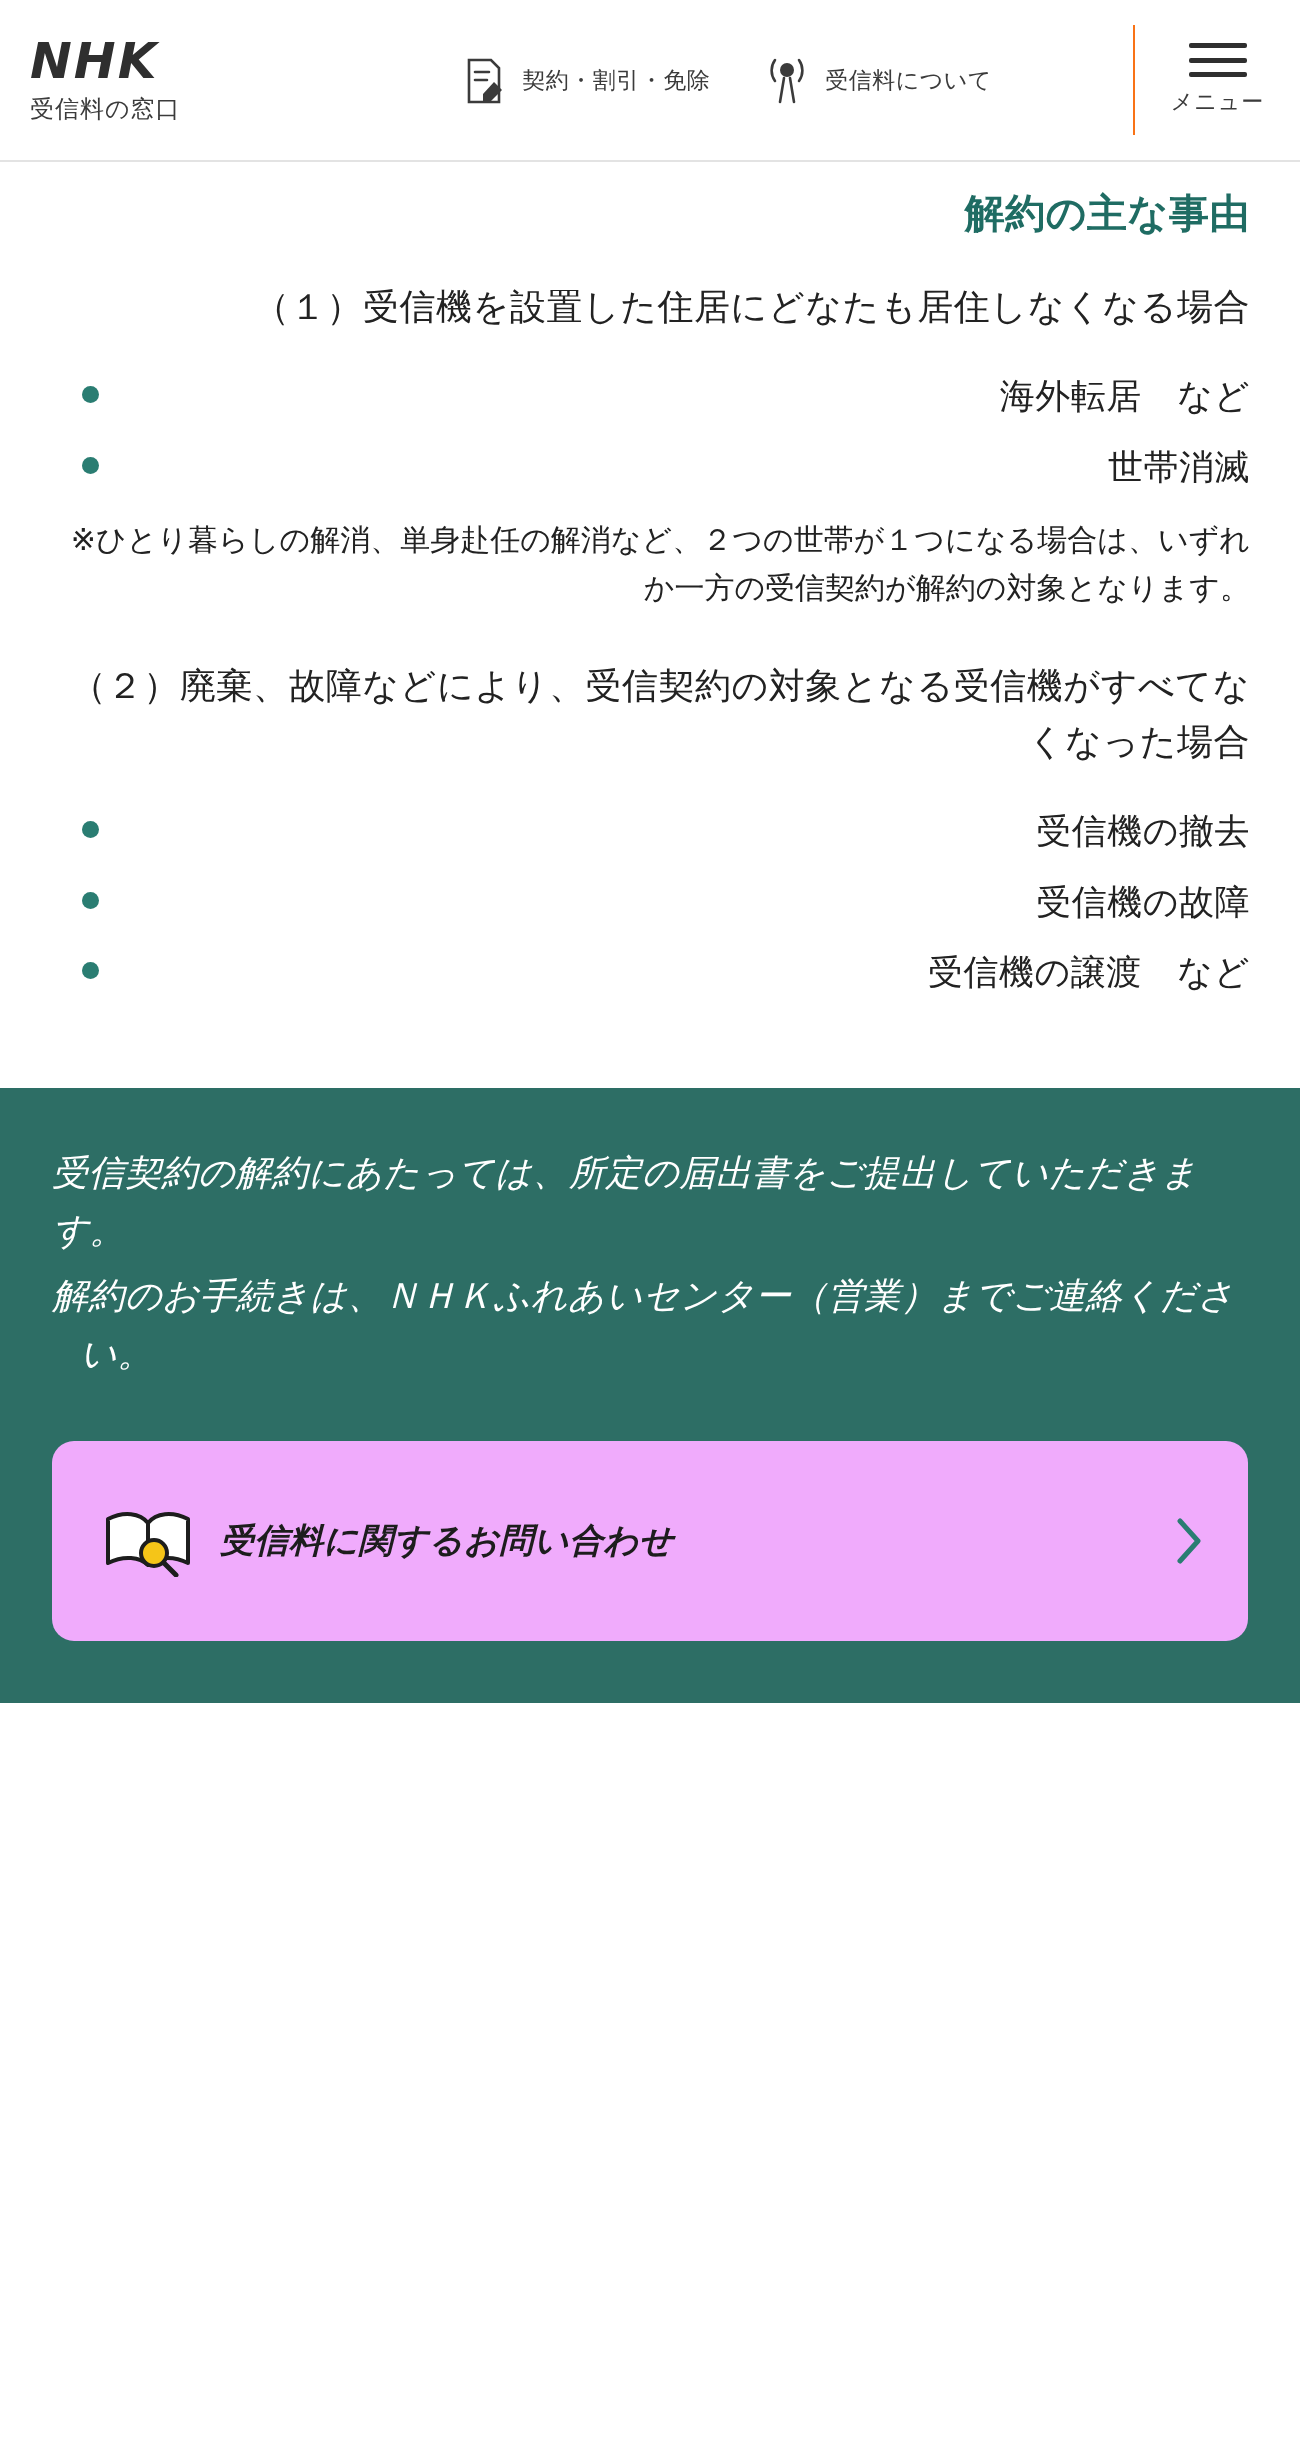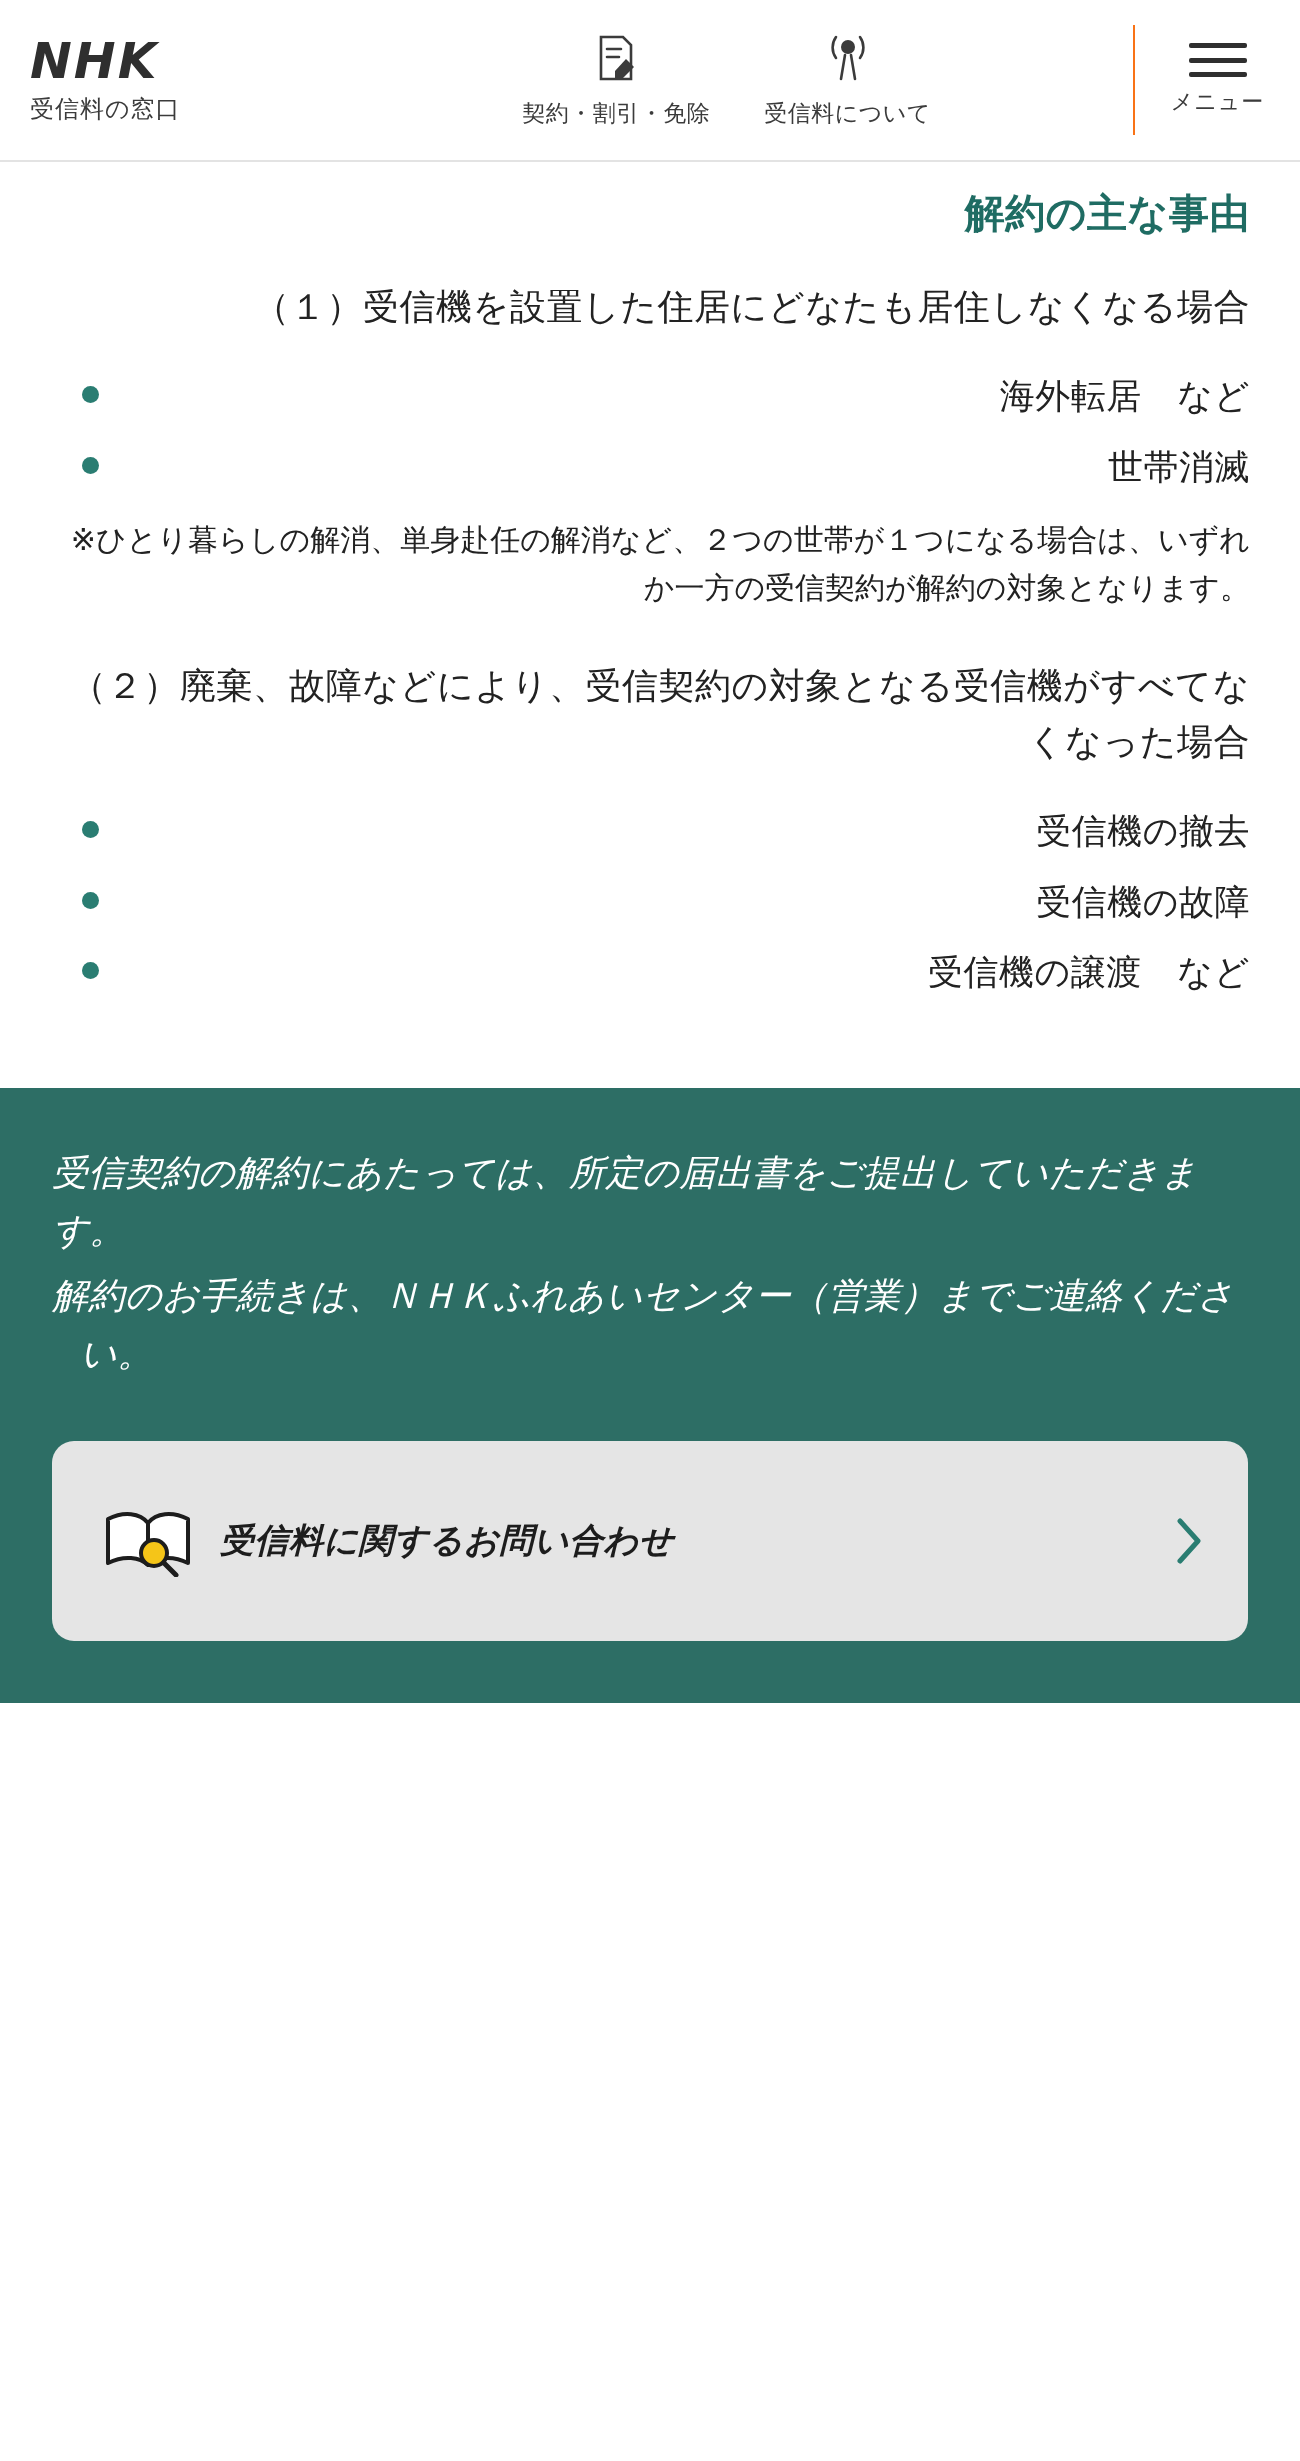--- a/index.html
+++ b/index.html
@@ -54,21 +54,21 @@
   .header-nav {
     flex: 1;
     display: flex;
     align-items: center;
     justify-content: center;
     gap: 54px;
     margin-left: 20px;
   }
   .nav-item {
     display: flex;
-    flex-direction: column;
+    flex-direction: row;
     align-items: center;
     gap: 15px;
     cursor: pointer;
   }
   .nav-icon {
     height: 52px;
     display: flex;
     align-items: flex-end;
     justify-content: center;
   }
@@ -183,21 +183,21 @@
   .panel .p2 {
     margin-top: 8px;
   }
   .panel .p2 .indent {
     display: block;
     padding-left: 28px;
     text-indent: -28px;
   }
   .cta {
     margin-top: 58px;
-    background: #e5e5e5;
+    background: #f0abfc;
     border-radius: 22px;
     height: 200px;
     display: flex;
     align-items: center;
     padding: 0 44px 0 46px;
     box-sizing: border-box;
     cursor: pointer;
   }
   .cta-icon {
     width: 104px;

